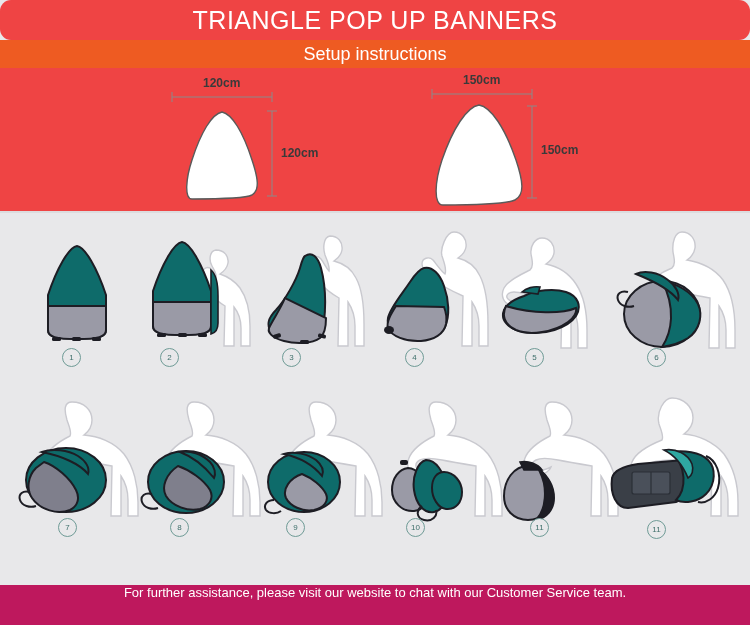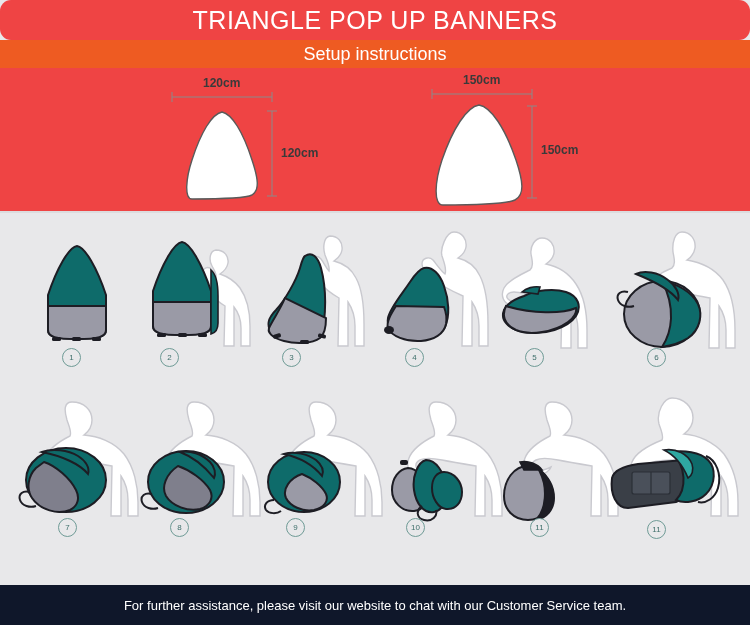--- a/index.html
+++ b/index.html
@@ -53,22 +53,22 @@
   .badge{
     position:absolute;width:17px;height:17px;border-radius:50%;
     border:1px solid #6f9b96;background:#e8e8ea;
     display:flex;align-items:center;justify-content:center;
     font-size:8px;color:#3f6f6b;line-height:1;
   }
 
   
   .footer-bar{
     position:absolute;left:0;bottom:0;width:750px;height:40px;
-    background:#0f172a;
-    display:flex;align-items:center;justify-content:center;
+    background:#be185d;
+    display:flex;align-items:flex-start;justify-content:center;
   }
   .footer-bar .footer-text{
     color:#ffffff;font-size:13px;white-space:nowrap;
   }
   .row-sep{
     position:absolute;left:0;top:585px;width:750px;height:1px;background:#dcdcde;
   }
 </style>
 </head>
 <body>

